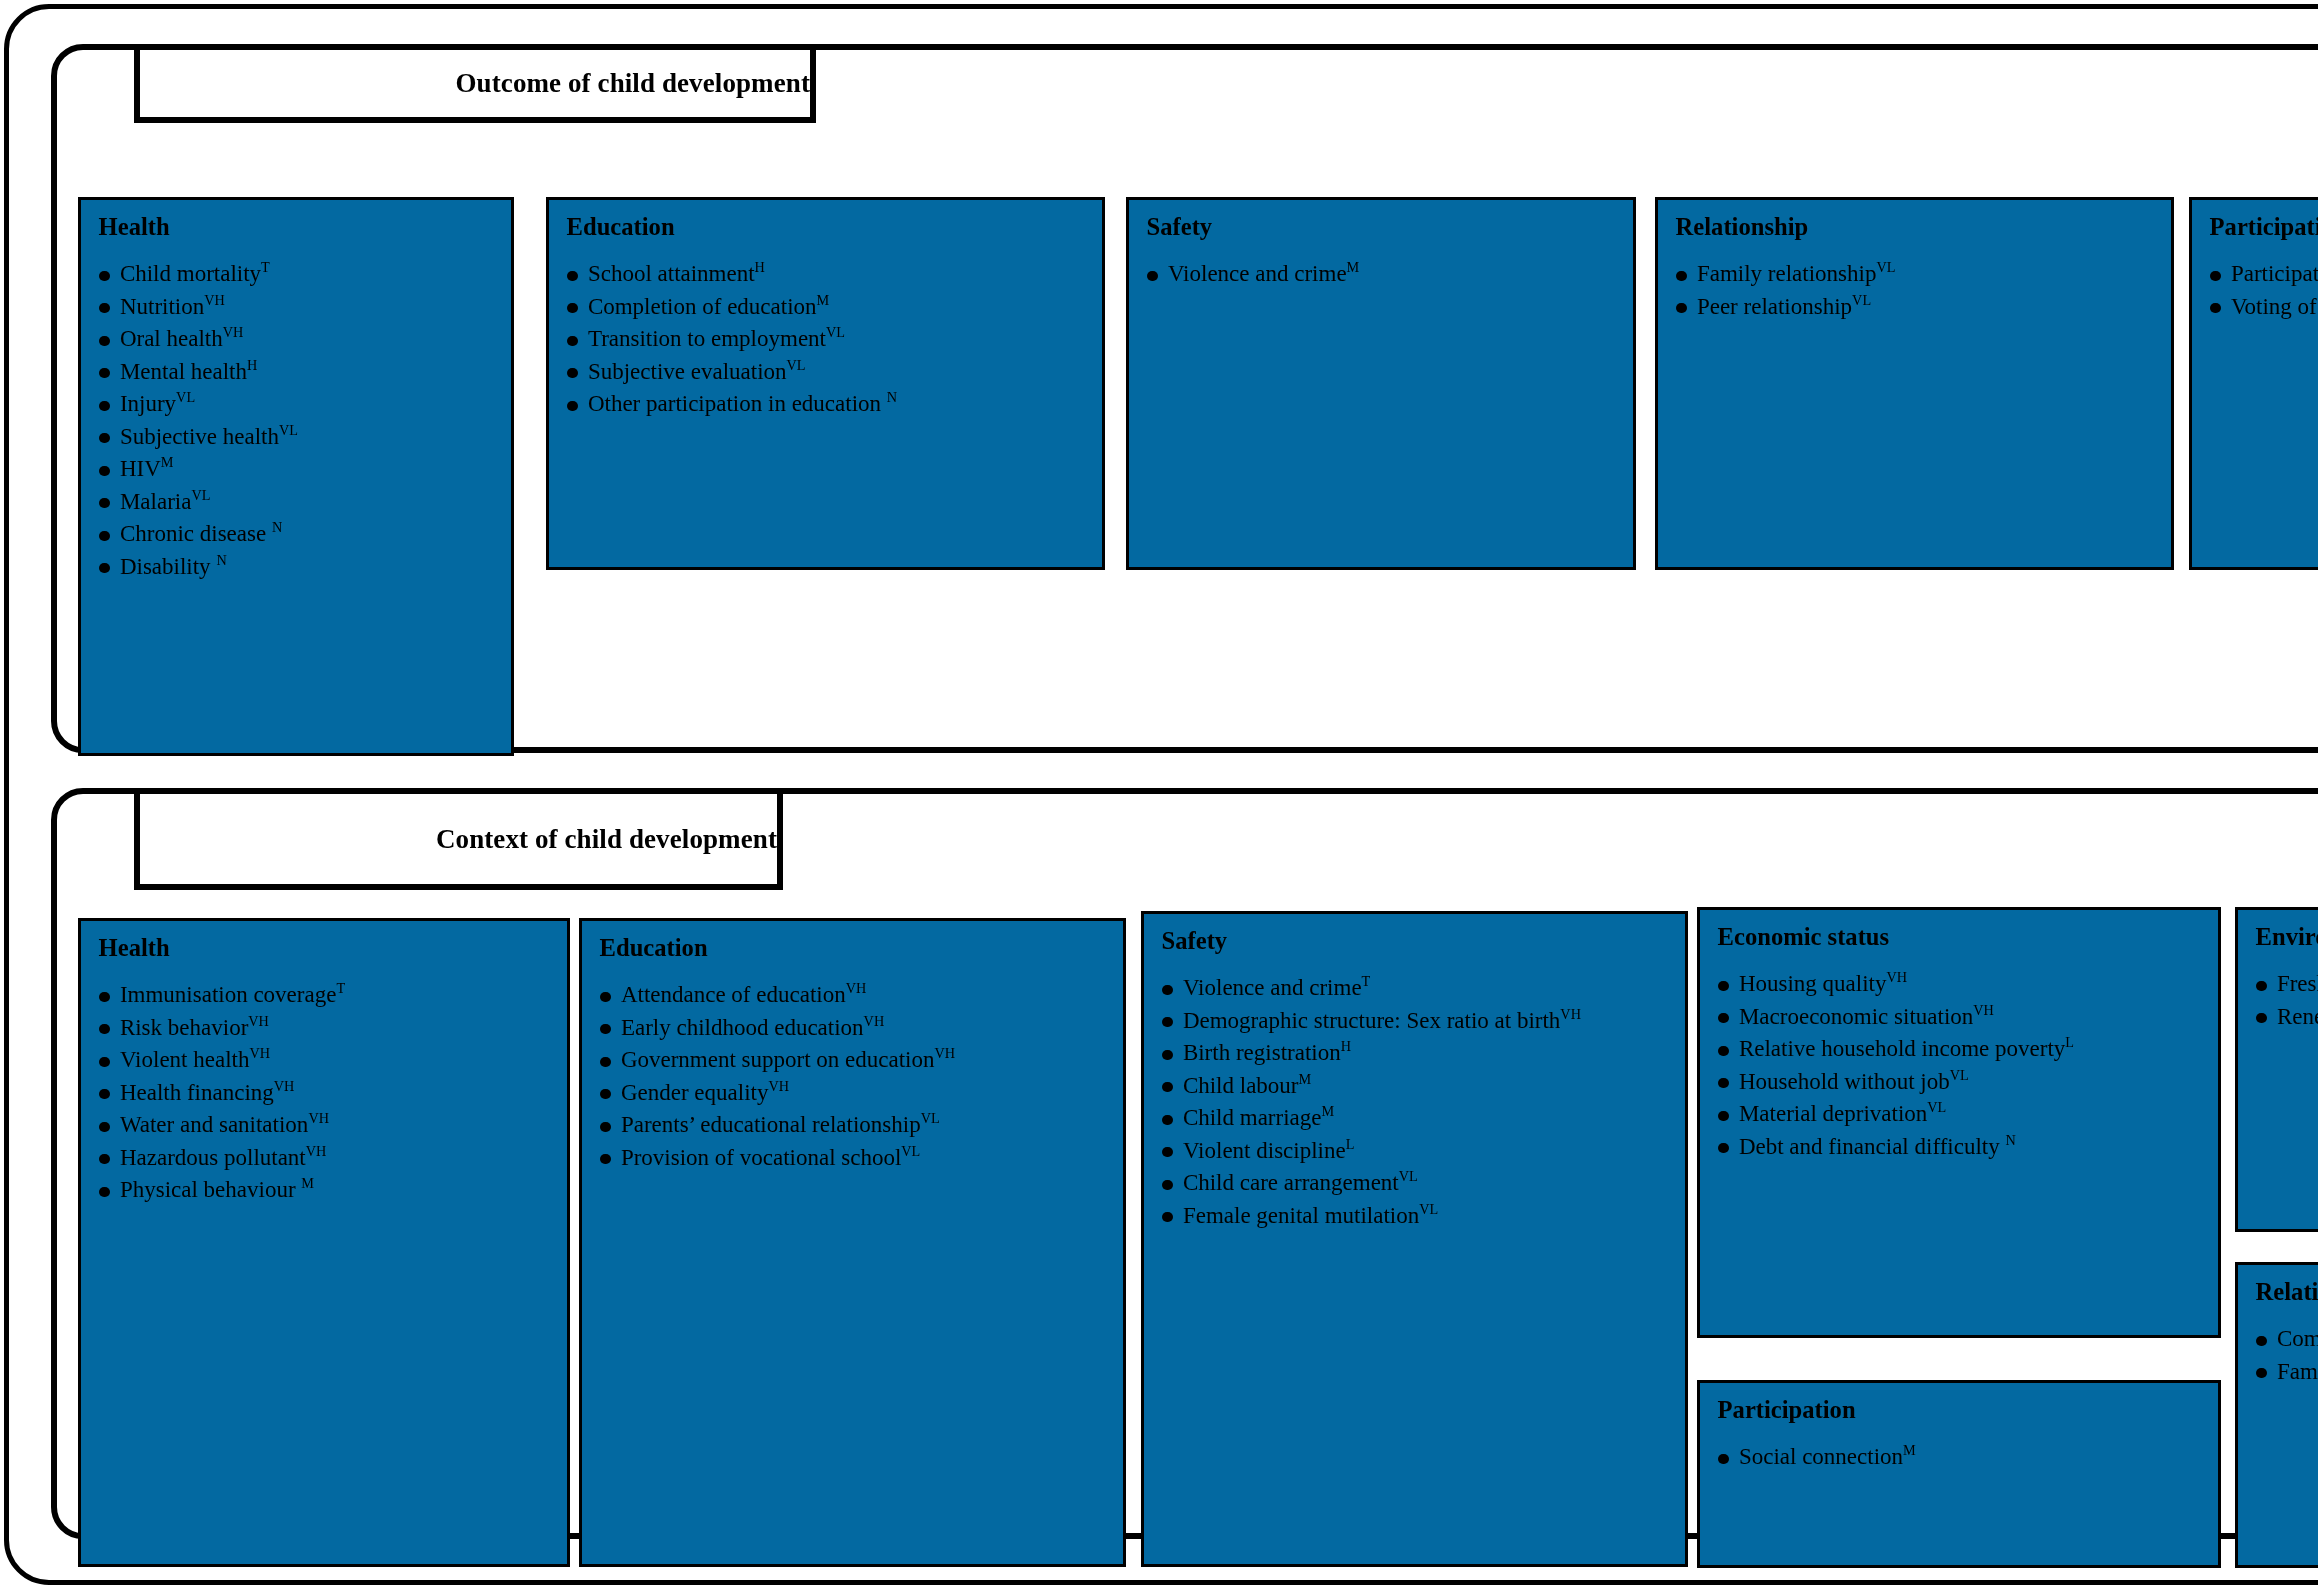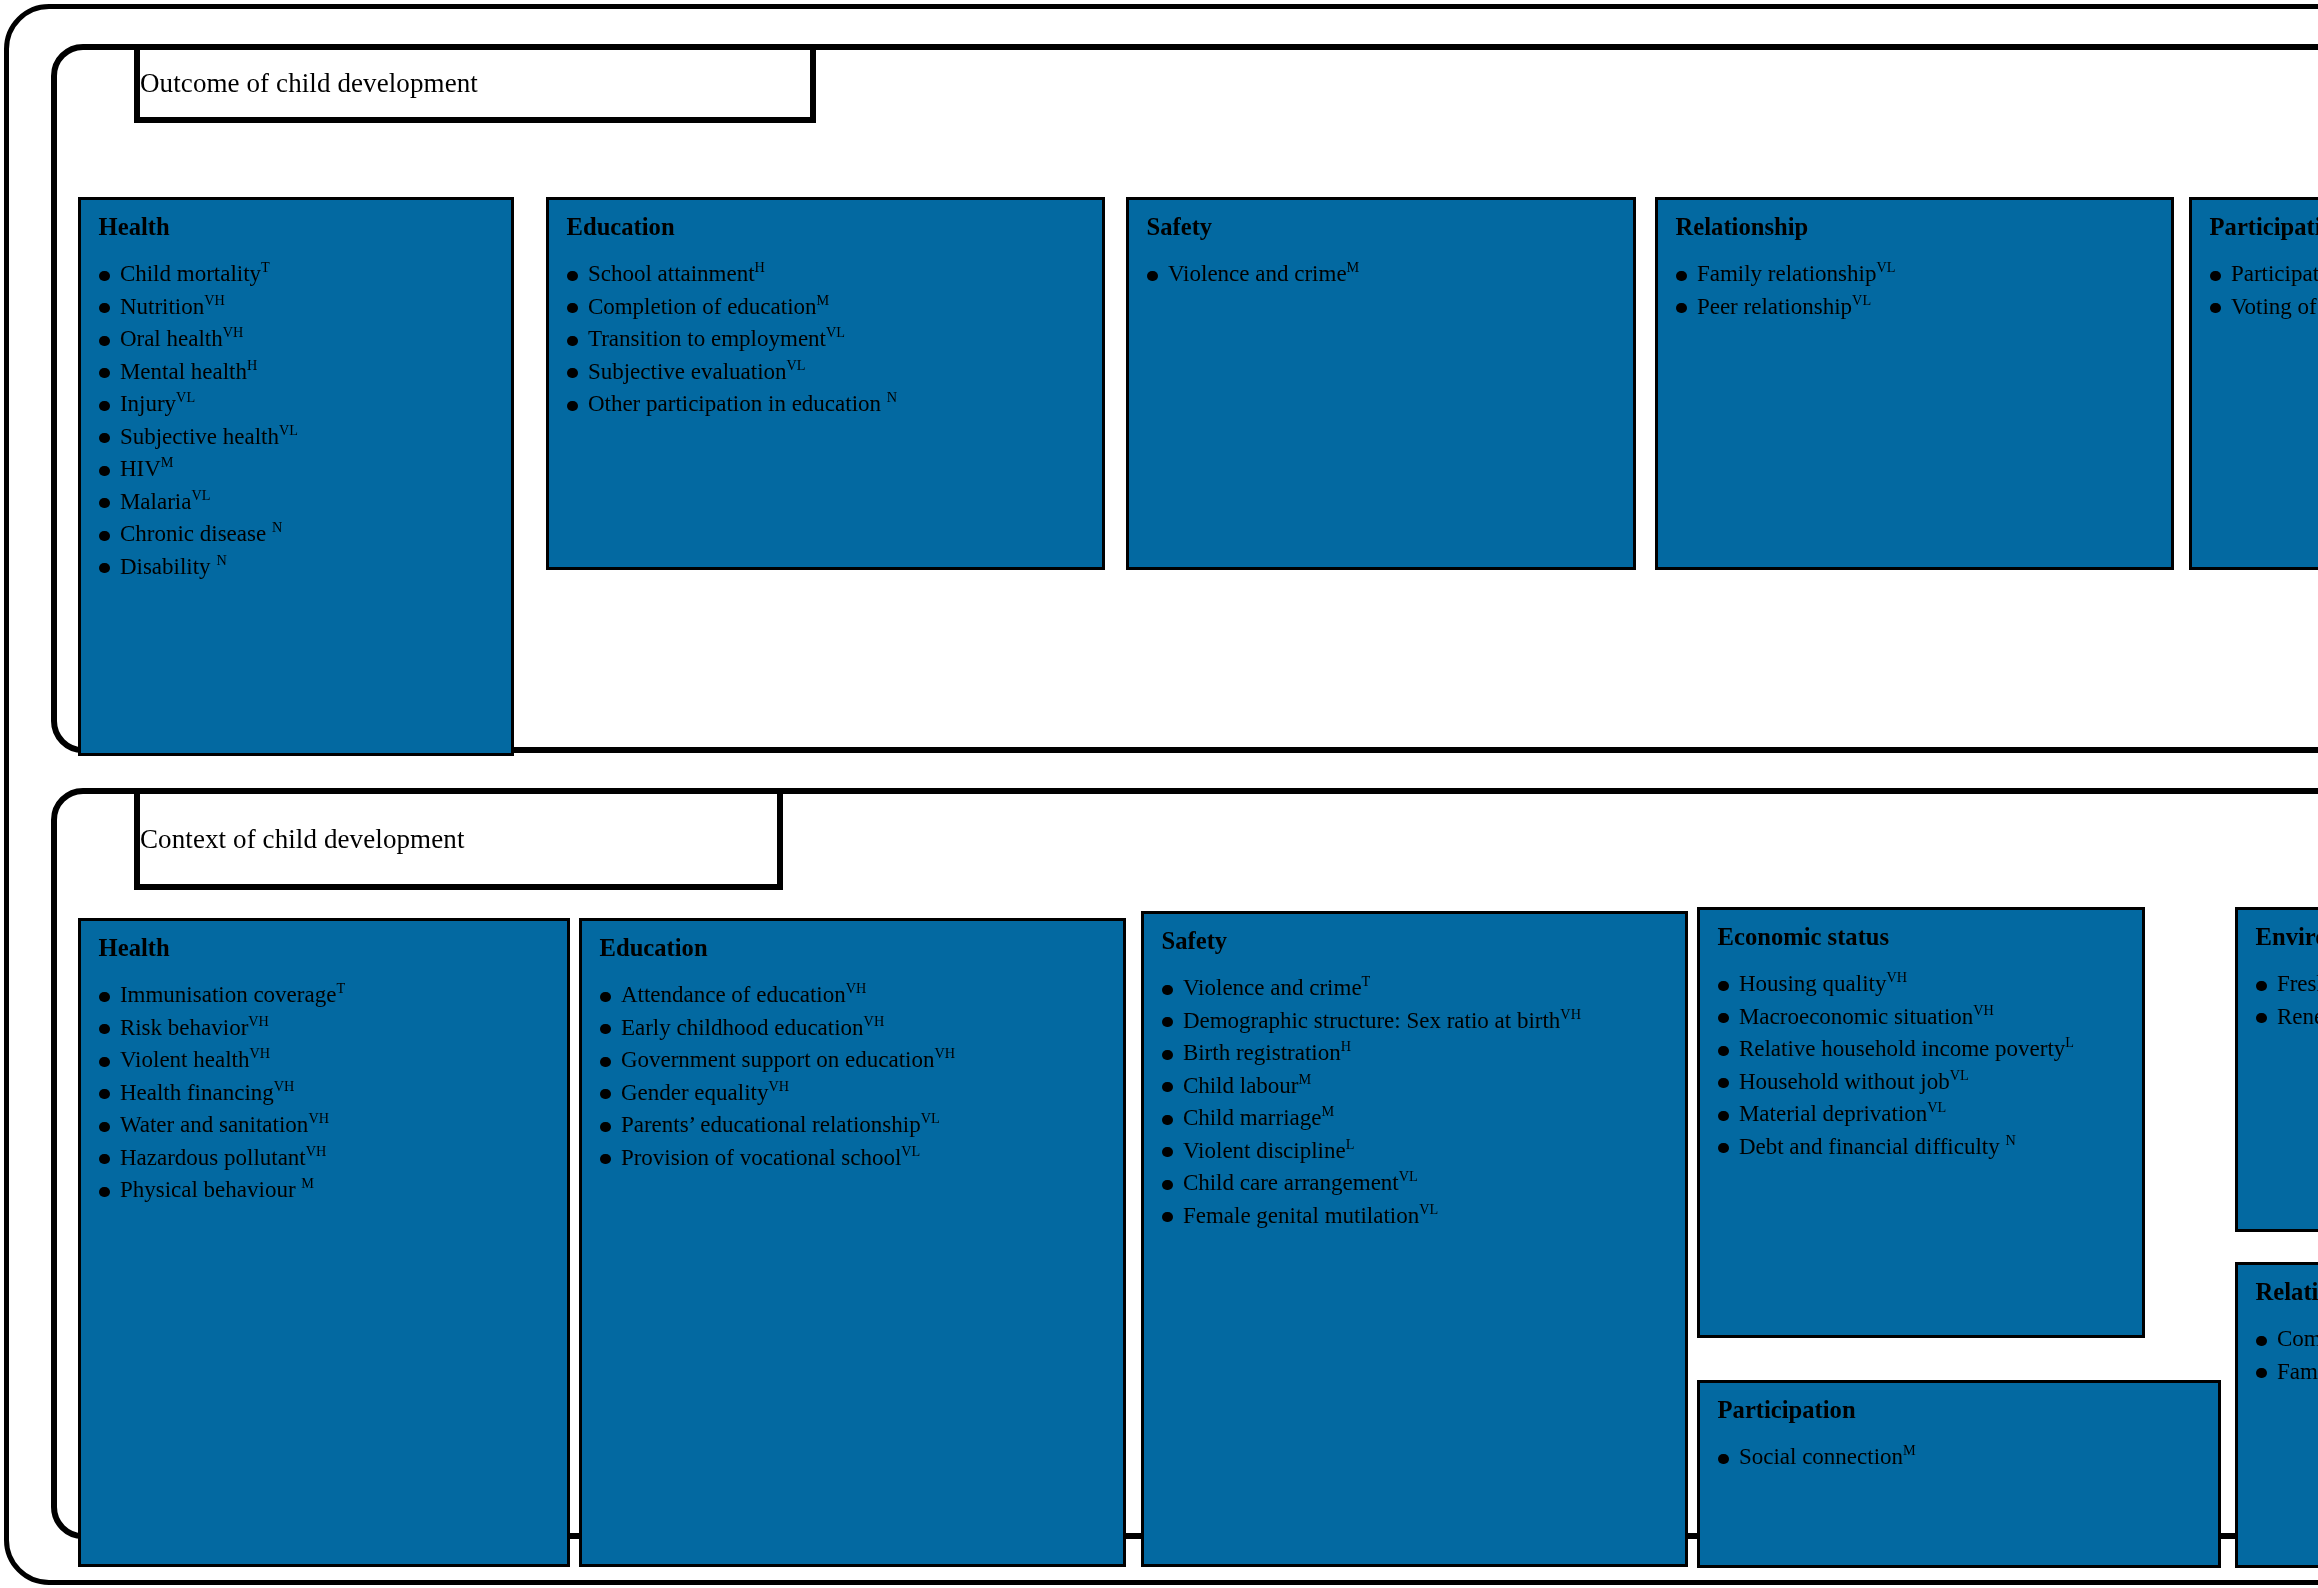--- a/index.html
+++ b/index.html
@@ -41,22 +41,22 @@
     background:#fff;
     height:10.2px;
   }
 
   
   .title-tab{
     position:absolute;
     box-sizing:border-box;
     border:6px solid #000;
     background:#fff;
-    display:flex;align-items:center;justify-content:flex-start;
-    font-weight:normal;
+    display:flex;align-items:center;justify-content:flex-end;
+    font-weight:bold;
     font-size:27px;
     letter-spacing:0.1px;
     white-space:nowrap;
   }
   #tab-outcome{ left:134px; top:44px;  width:682px; height:79px; }
   #tab-context{ left:134px; top:788px;width:649px; height:102px; }
 
   
   .cat-box{
     position:absolute;
@@ -100,21 +100,21 @@
   #out-health        { left:78px;  top:162px;  width:436px;  height:559px; }
   #out-education     { left:546px; top:162px;  width:559px; height:373px;  }
   #out-safety        { left:1126px; top:162px;  width:510px; height:373px;  }
   #out-relationship  { left:1655px; top:162px;  width:519px; height:373px;  }
   #out-participation { left:2189px; top:162px;  width:445px;  height:373px;  }
 
   
   #ctx-health        { left:78px;  top:883px; width:492px; height:649px; }
   #ctx-education     { left:579px; top:883px; width:547px; height:649px; }
   #ctx-safety        { left:1141px; top:876px; width:547px; height:656px; }
-  #ctx-economic      { left:1697px; top:872px; width:448px; height:431px;  }
+  #ctx-economic      { left:1697px; top:872px; width:524px; height:431px;  }
   #ctx-participation { left:1697px; top:1345px; width:524px; height:188px;  }
   #ctx-environment   { left:2235px; top:872px; width:403px;  height:325px;  }
   #ctx-relationship  { left:2235px; top:1227px; width:403px;  height:306px;  }
 </style>
 </head>
 <body>
 
 <div id="page">
 
   <div class="outer-frame"></div>

